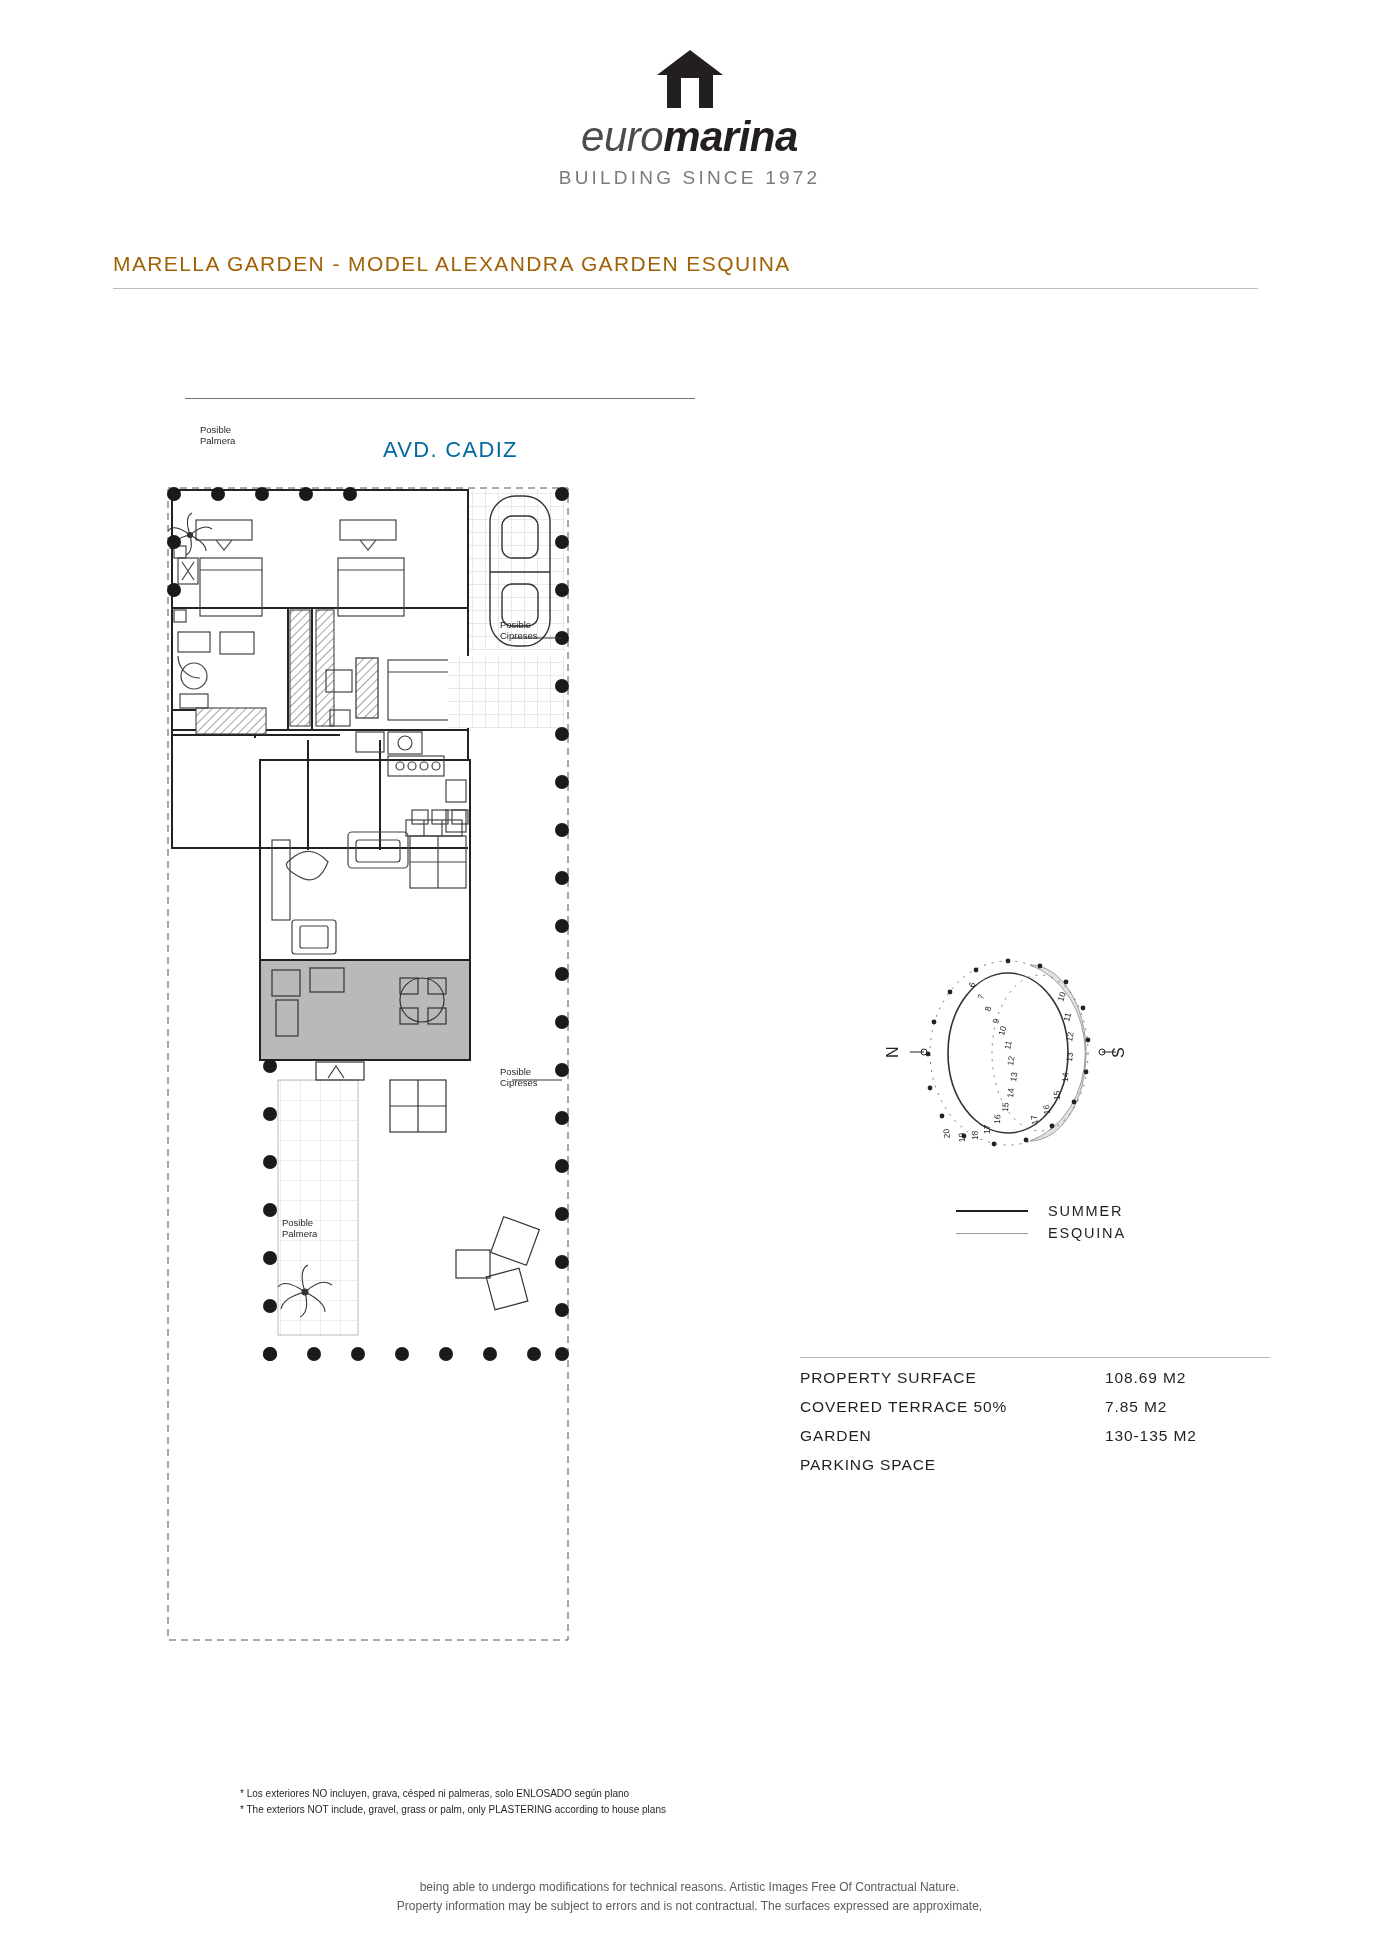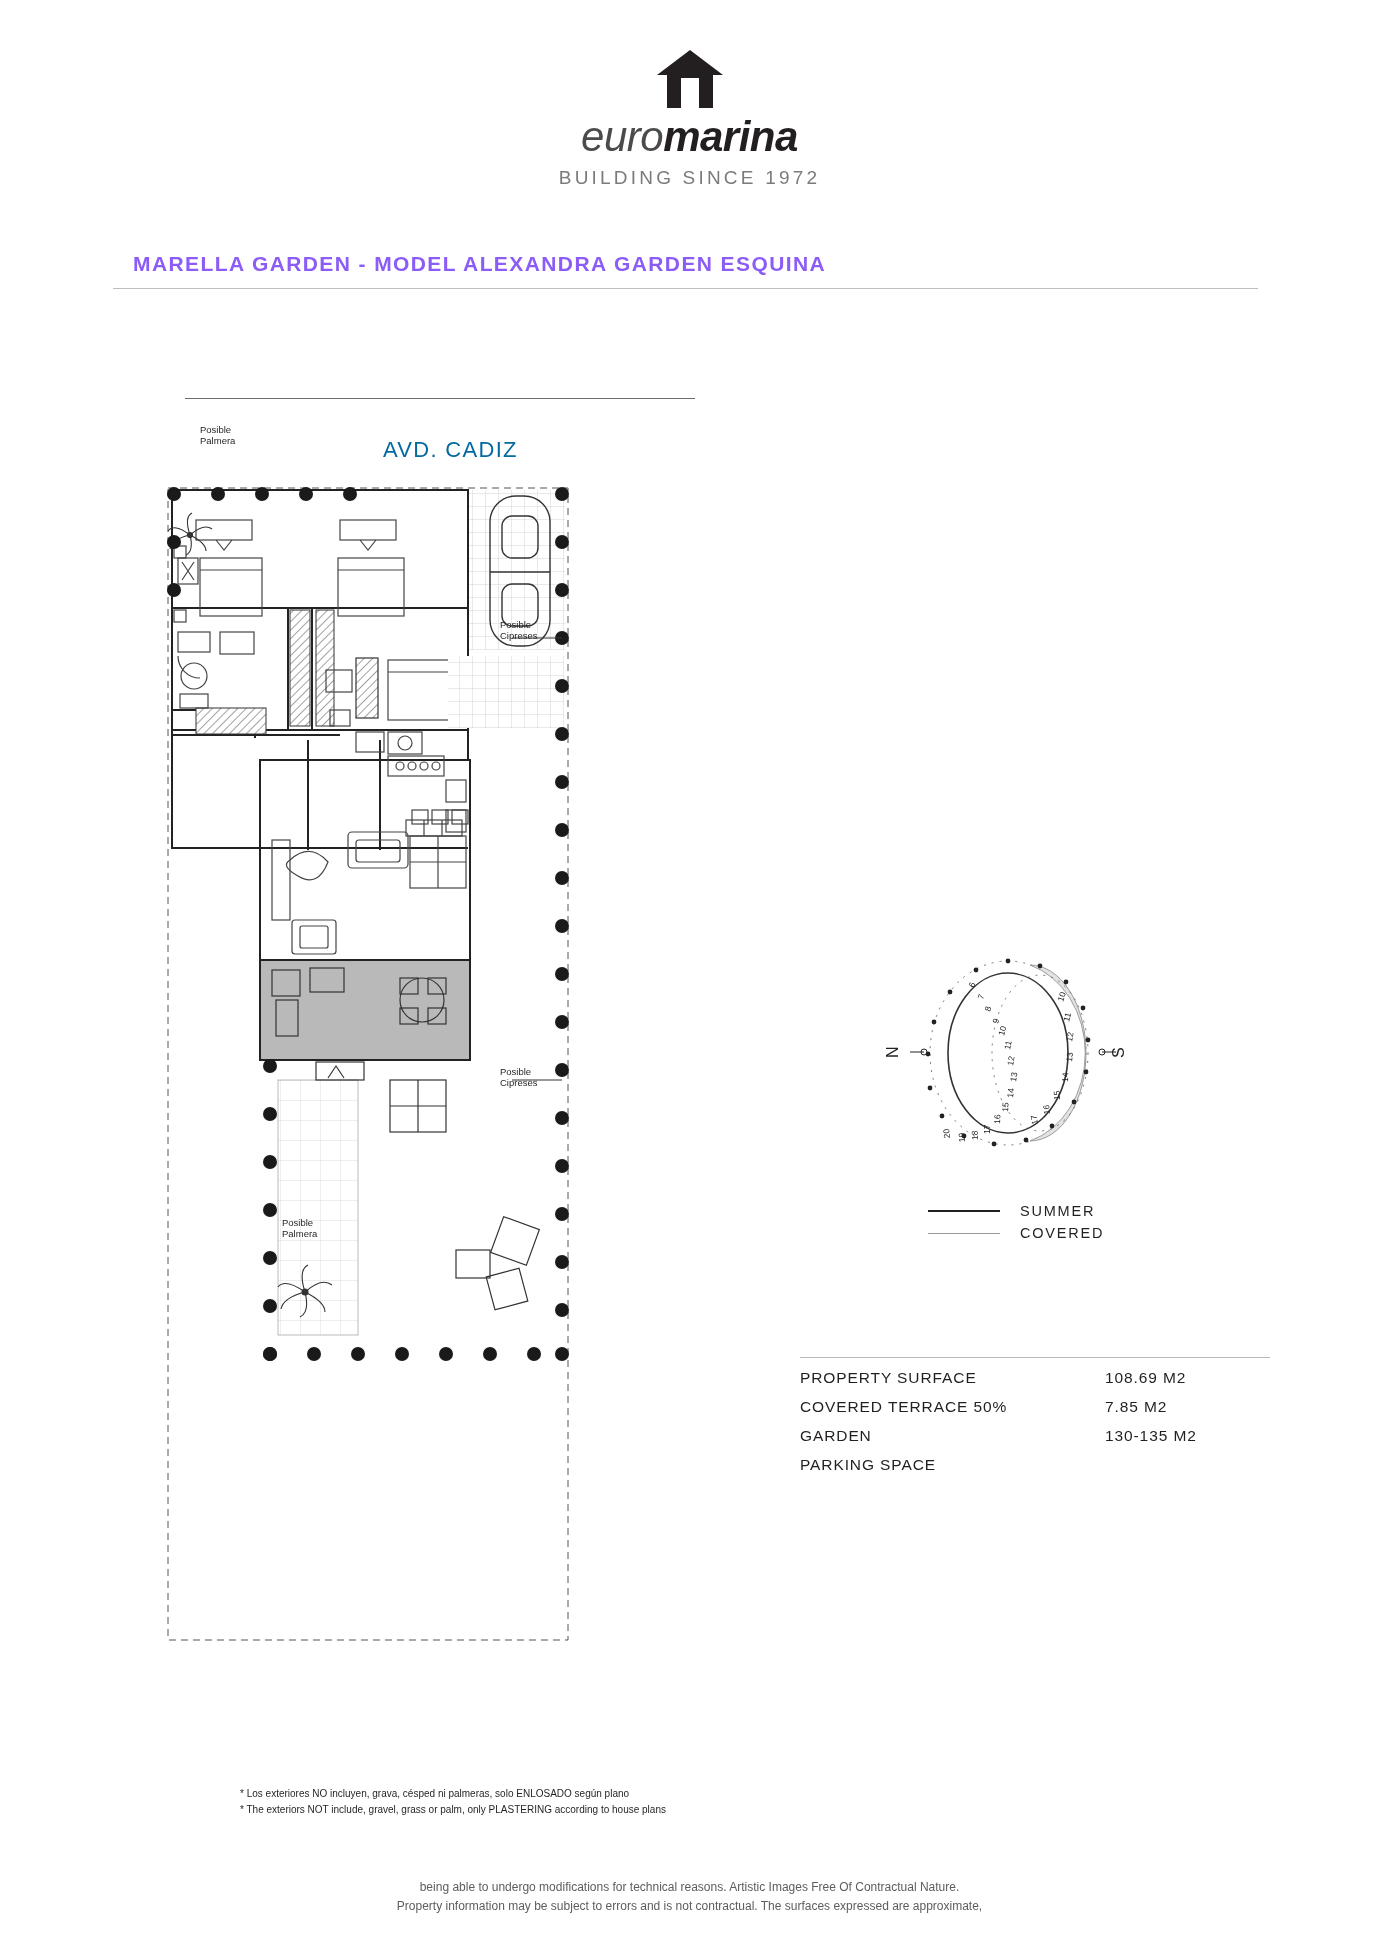--- a/index.html
+++ b/index.html
@@ -46,24 +46,23 @@
     font-weight: 300;
   }
 
   
   .doc-title {
     position: absolute;
     top: 252px;
     left: 113px;
     font-size: 21px;
     letter-spacing: 1.4px;
-    font-weight: 700;
-    color: #8b5cf6;
+    font-weight: 400;
+    color: #a16207;
     white-space: nowrap;
-    margin-left: 20px;
   }
   .title-rule {
     position: absolute;
     top: 288px;
     left: 113px;
     width: 1145px;
     height: 1px;
     background: #bdbdbd;
   }
 
@@ -106,21 +105,21 @@
   
   .sun-wrap {
     position: absolute;
     left: 880px;
     top: 940px;
     width: 290px;
     height: 230px;
   }
   .legend {
     position: absolute;
-    left: 928px;
+    left: 956px;
     top: 1200px;
     width: 260px;
     font-size: 14.5px;
     letter-spacing: 1.8px;
     color: #231f20;
   }
   .legend-row {
     display: flex;
     align-items: center;
     height: 22px;
@@ -494,21 +493,21 @@
   </svg>
 </div>
 
 <div class="legend">
   <div class="legend-row">
     <span class="legend-line summer"></span>
     <span>SUMMER</span>
   </div>
   <div class="legend-row">
     <span class="legend-line winter"></span>
-    <span>COVERED</span>
+    <span>ESQUINA</span>
   </div>
 </div>
 
 <div class="spec">
   <div class="spec-rule"></div>
   <div class="spec-row">
     <span>PROPERTY SURFACE</span>
     <span class="val">108.69 M2</span>
   </div>
   <div class="spec-row">

